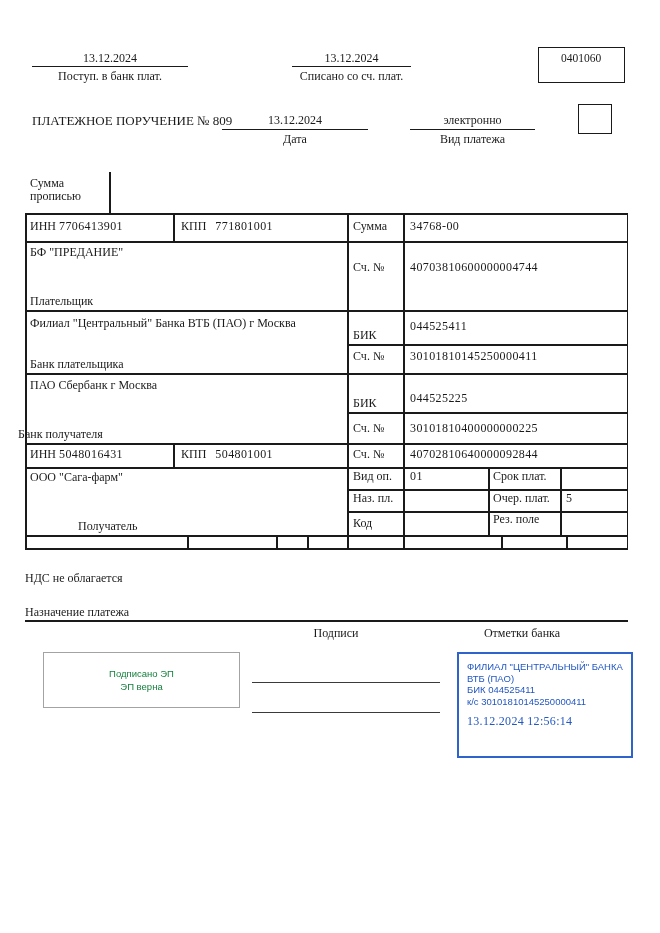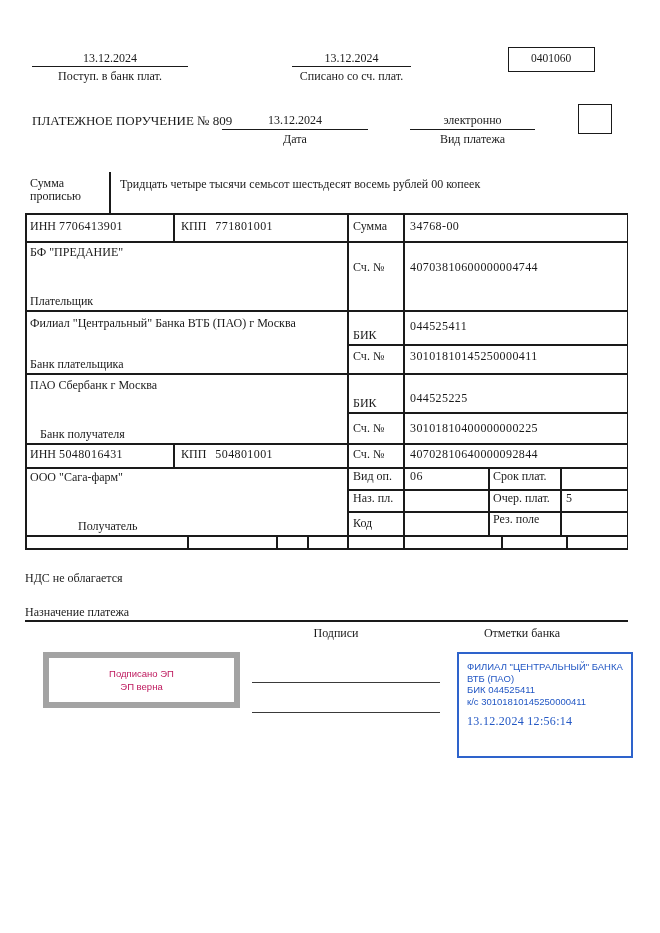--- a/index.html
+++ b/index.html
@@ -12,22 +12,22 @@
   .c{text-align:center;}
   .num{letter-spacing:.4px;}
   .hln{position:absolute;height:1.5px;background:#1a1a1a;}
   .vln{position:absolute;width:1.5px;background:#1a1a1a;}
   .uln{position:absolute;height:1px;background:#1a1a1a;}
   .box{position:absolute;border:1.5px solid #1a1a1a;box-sizing:border-box;}
   .sig{position:absolute;height:1.2px;background:#3a3a3a;}
   .wrap2{white-space:normal;width:74px;}
   .ep-stamp{
     position:absolute;left:43px;top:652px;width:197px;height:56px;
-    border:6px solid #a3a3a3;box-sizing:border-box;text-align:center;
-    color:#be185d;display:flex;flex-direction:column;justify-content:center;gap:2px;
+    border:1px solid #a3a3a3;box-sizing:border-box;text-align:center;
+    color:#15803d;display:flex;flex-direction:column;justify-content:center;gap:2px;
   }
   .ep-top,.ep-bottom{font-family:"Liberation Sans",sans-serif;font-size:9.5px;line-height:11px;}
   .ep-name{font-size:12.5px;line-height:15px;font-weight:bold;}
   .bank-stamp{
     position:absolute;left:457px;top:652px;width:176px;height:106px;
     border:2px solid #2e63cb;box-sizing:border-box;color:#2257c4;
     padding:7px 8px 0 8px;
   }
   .bs-s{font-family:"Liberation Sans",sans-serif;font-size:9.5px;line-height:11.5px;white-space:nowrap;}
   .bs-status{font-size:14px;font-weight:bold;margin-top:8px;line-height:16px;}
@@ -40,39 +40,38 @@
 <div class="page">
 
   <div class="t c" style="left:32px;top:52px;width:156px;">13.12.2024</div>
   <div class="uln" style="left:32px;top:66px;width:156px;"></div>
   <div class="t c" style="left:32px;top:70px;width:156px;">Поступ. в банк плат.</div>
 
   <div class="t c" style="left:292px;top:52px;width:119px;">13.12.2024</div>
   <div class="uln" style="left:292px;top:66px;width:119px;"></div>
   <div class="t c" style="left:282px;top:70px;width:139px;">Списано со сч. плат.</div>
 
-  <div class="box" style="left:508px;top:47px;width:87px;height:25px;">
+  <div class="box" style="left:538px;top:47px;width:87px;height:36px;">
     <div class="t c" style="left:0;top:4px;width:84px;font-size:11.5px;">0401060</div>
   </div>
 
   <div class="t title" style="left:32px;top:114px;">ПЛАТЕЖНОЕ ПОРУЧЕНИЕ № 809</div>
 
   <div class="t c" style="left:222px;top:114px;width:146px;">13.12.2024</div>
   <div class="uln" style="left:222px;top:129px;width:146px;"></div>
   <div class="t c" style="left:222px;top:133px;width:146px;">Дата</div>
 
   <div class="t c" style="left:410px;top:114px;width:125px;">электронно</div>
   <div class="uln" style="left:410px;top:129px;width:125px;"></div>
   <div class="t c" style="left:410px;top:133px;width:125px;">Вид платежа</div>
 
   <div class="box" style="left:578px;top:104px;width:34px;height:30px;"></div>
 
   <div class="t wrap2" style="left:30px;top:177px;">Сумма прописью</div>
   <div class="vln" style="left:109px;top:172px;height:41px;"></div>
-  <div class="t" style="left:120px;top:178px;">Тридцать четыре тысячи семьсот шестьдесят восемь рублей 00 копеек</div>
 
   <div class="hln" style="left:25px;top:213px;width:603px;"></div>
   <div class="hln" style="left:25px;top:241px;width:603px;"></div>
   <div class="hln" style="left:25px;top:310px;width:603px;"></div>
   <div class="hln" style="left:347px;top:344px;width:281px;"></div>
   <div class="hln" style="left:25px;top:373px;width:603px;"></div>
   <div class="hln" style="left:347px;top:412px;width:281px;"></div>
   <div class="hln" style="left:25px;top:443px;width:603px;"></div>
   <div class="hln" style="left:25px;top:467px;width:603px;"></div>
   <div class="hln" style="left:347px;top:489px;width:281px;"></div>
@@ -114,35 +113,35 @@
   <div class="t" style="left:353px;top:329px;">БИК</div>
   <div class="t" style="left:353px;top:350px;">Сч. №</div>
   <div class="t num" style="left:410px;top:350px;">30101810145250000411</div>
   <div class="t" style="left:30px;top:358px;">Банк плательщика</div>
 
   <div class="t" style="left:30px;top:379px;">ПАО Сбербанк г Москва</div>
   <div class="t num" style="left:410px;top:392px;">044525225</div>
   <div class="t" style="left:353px;top:397px;">БИК</div>
   <div class="t" style="left:353px;top:422px;">Сч. №</div>
   <div class="t num" style="left:410px;top:422px;">30101810400000000225</div>
-  <div class="t" style="left:40px;top:428px;">Банк получателя</div>
+  <div class="t" style="left:18px;top:428px;">Банк получателя</div>
 
   <div class="t" style="left:30px;top:448px;">
     <span>ИНН</span>&nbsp;<span class="num">5048016431</span>
   </div>
   <div class="t" style="left:181px;top:448px;">
     <span>КПП</span>&nbsp;&nbsp;&nbsp;<span class="num">504801001</span>
   </div>
   <div class="t" style="left:353px;top:448px;">Сч. №</div>
   <div class="t num" style="left:410px;top:448px;">40702810640000092844</div>
 
   <div class="t" style="left:30px;top:471px;">ООО "Сага-фарм"</div>
 
   <div class="t" style="left:353px;top:470px;">Вид оп.</div>
-  <div class="t num" style="left:410px;top:470px;">06</div>
+  <div class="t num" style="left:410px;top:470px;">01</div>
   <div class="t" style="left:493px;top:470px;">Срок плат.</div>
   <div class="t num" style="left:566px;top:470px;"></div>
 
   <div class="t" style="left:353px;top:492px;">Наз. пл.</div>
   <div class="t num" style="left:410px;top:492px;"></div>
   <div class="t" style="left:493px;top:492px;">Очер. плат.</div>
   <div class="t num" style="left:566px;top:492px;">5</div>
 
   <div class="t" style="left:353px;top:517px;">Код</div>
   <div class="t num" style="left:410px;top:517px;"></div>

